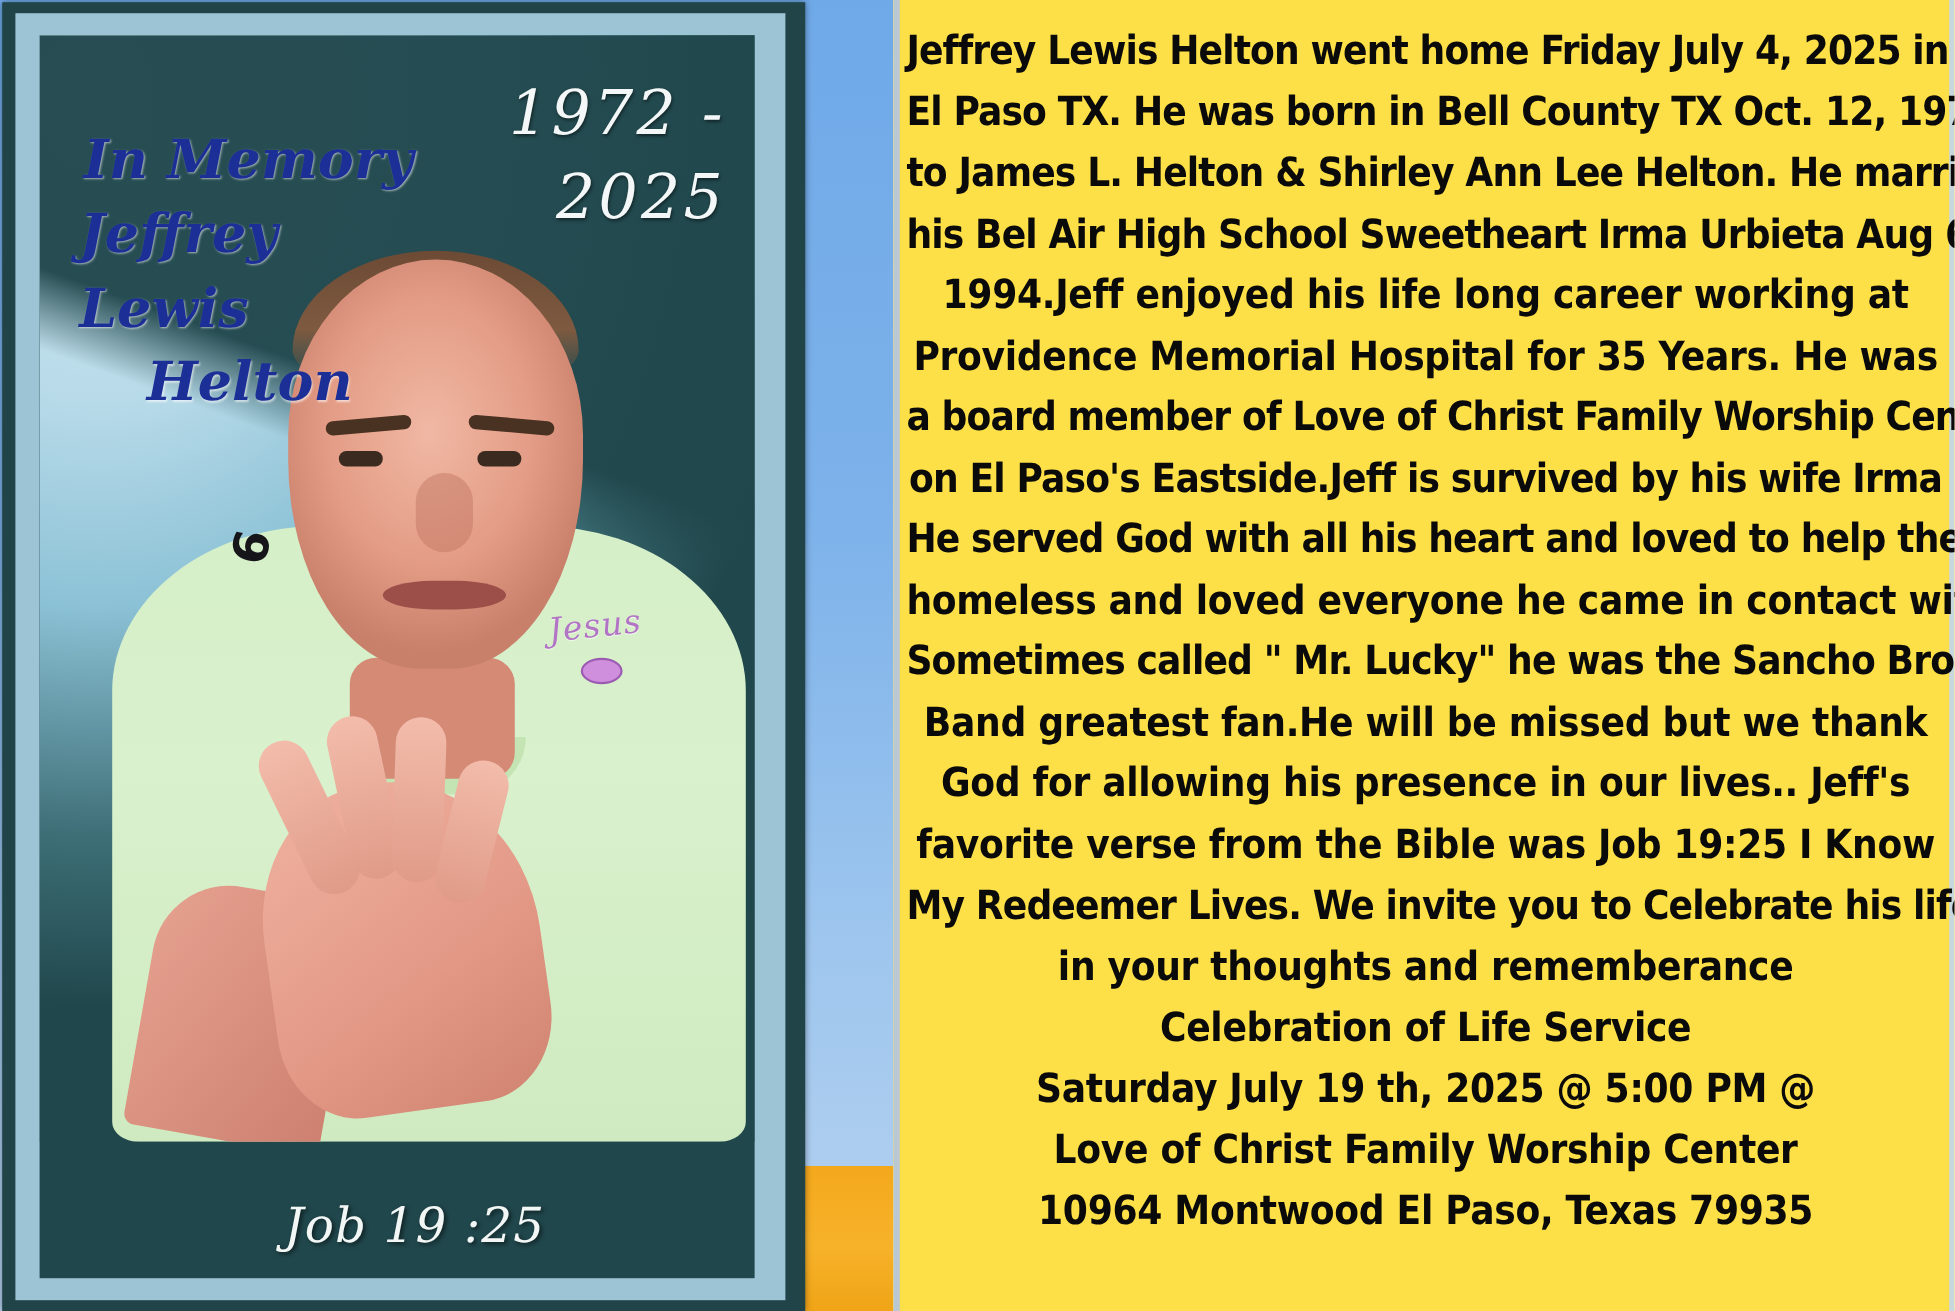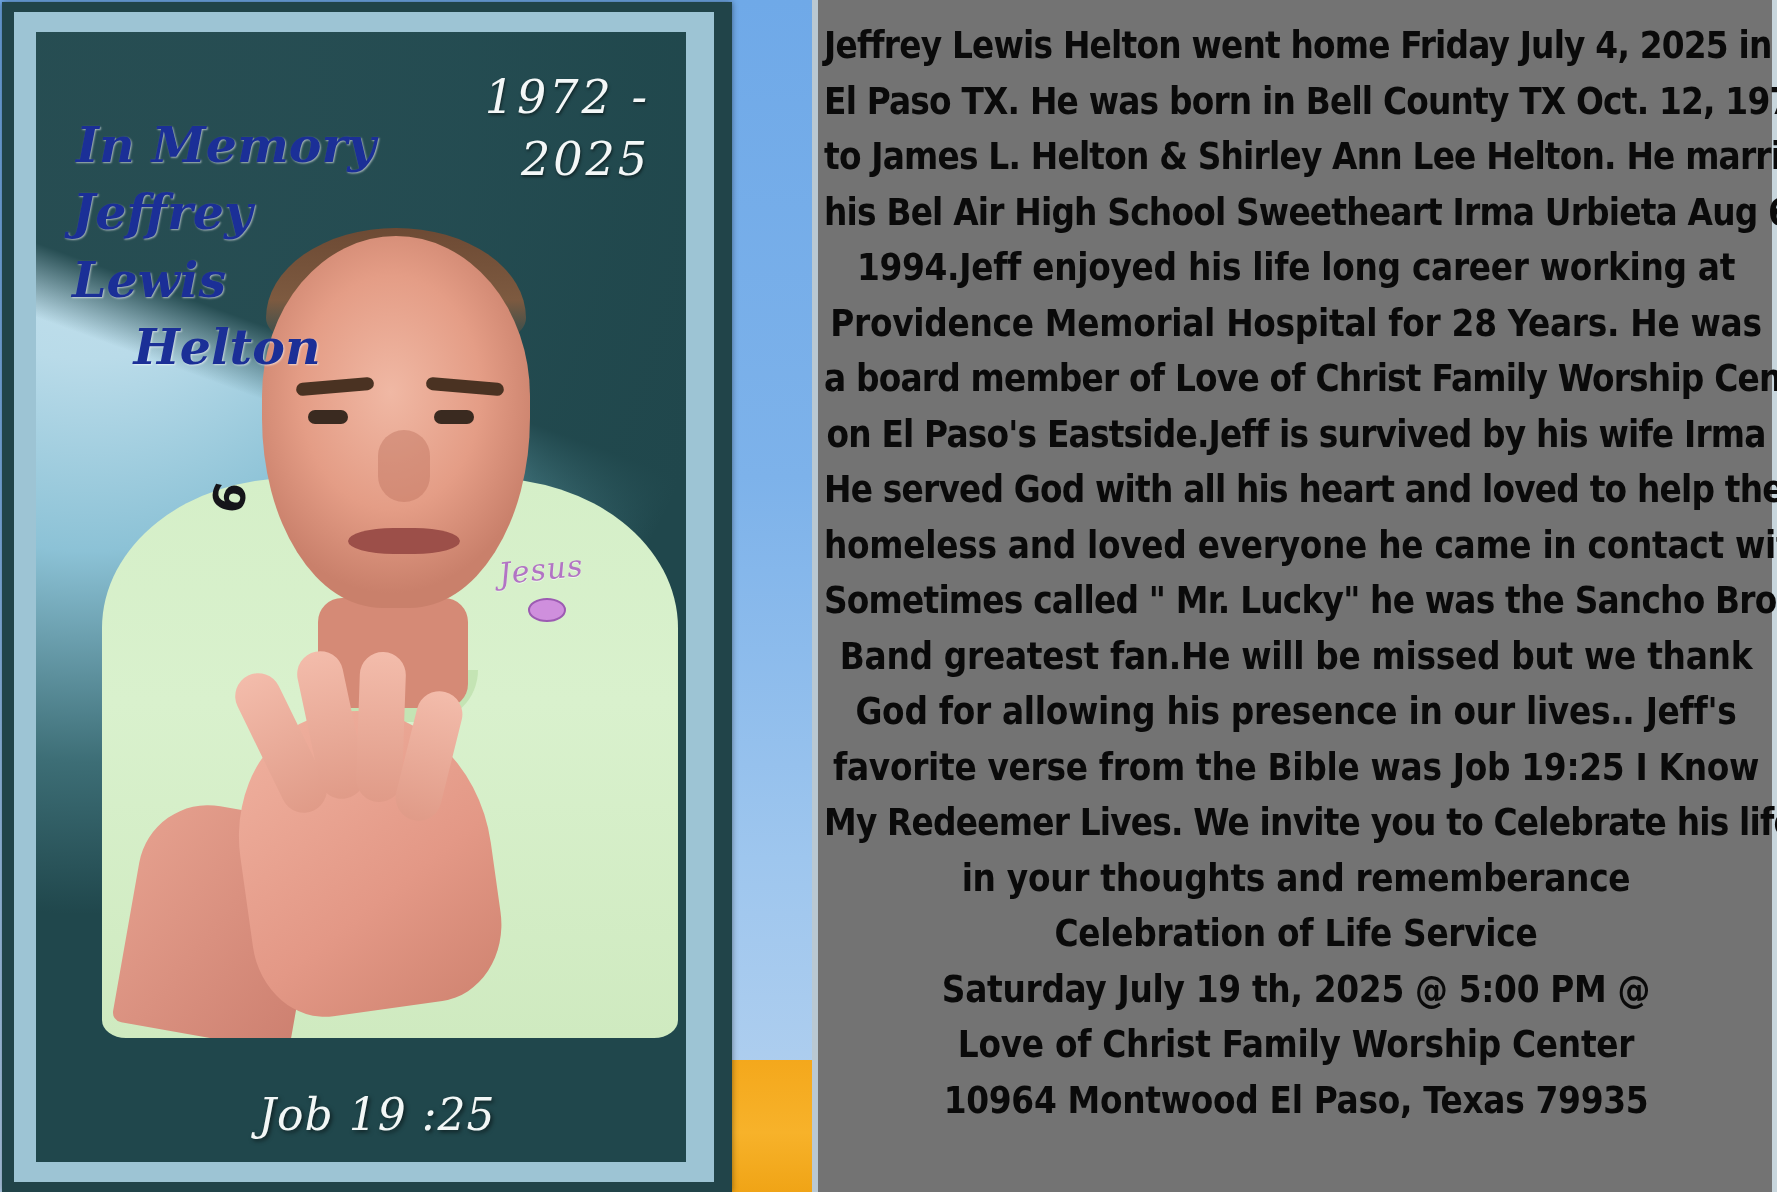--- a/index.html
+++ b/index.html
@@ -188,27 +188,27 @@
     text-shadow: 1px 1px 2px rgba(255,255,255,.6);
     pointer-events: none;
   }
   #in-memory-block .l1 { font-size: 49px; text-align: left; margin-left: 4px; }
   #in-memory-block .l2 { font-size: 49px; text-align: left; margin-top: 16px; }
   #in-memory-block .l3 { font-size: 49px; text-align: left; margin-top: 16px; }
   #in-memory-block .l4 { font-size: 49px; text-align: center; margin-top: 16px; }
 
   #years-block {
     position: absolute;
-    right: 36px; top: 34px;
+    right: 26px; top: 34px;
     width: 220px;
     text-align: right;
     font-family: "DejaVu Serif", serif;
     font-style: italic;
     color: #f3f7f7;
-    font-size: 46px;
+    font-size: 56px;
     line-height: 1.35;
     letter-spacing: 3px;
     text-shadow: 1px 2px 3px rgba(0,0,0,.5);
   }
 
   #scripture-block {
     position: absolute;
     left: 0; right: 0; bottom: 22px;
     text-align: center;
     font-family: "DejaVu Serif", serif;
@@ -228,21 +228,21 @@
     font-size: 44px;
     color: #15151a;
     transform: rotate(-78deg);
   }
 
   
   #right-pane {
     position: absolute;
     left: 812px; top: 0;
     width: 965px; height: 1192px;
-    background: #737373;
+    background: #fde047;
     overflow: hidden;
   }
   #obit-edge-left {
     position: absolute; left: 0; top: 0; width: 6px; height: 1192px;
     background: #b9c8d2;
   }
   #obit-edge-right {
     position: absolute; right: 0; top: 0; width: 5px; height: 1192px;
     background: #c8d6dd;
   }
@@ -328,21 +328,21 @@
 
   <div id="right-pane">
     <div id="obit-edge-left"></div>
     <div id="obit-edge-right"></div>
     <div id="obit-body">
         <div class="line tight">Jeffrey Lewis Helton went home Friday July 4, 2025 in</div>
         <div class="line tight">El Paso TX. He was born in Bell County TX Oct. 12, 1972</div>
         <div class="line tight">to James L. Helton &amp; Shirley Ann Lee Helton. He married</div>
         <div class="line tight">his Bel Air High School Sweetheart Irma Urbieta Aug 6,</div>
         <div class="line">1994.Jeff enjoyed his life long career working at</div>
-        <div class="line">Providence Memorial Hospital for 28 Years. He was</div>
+        <div class="line">Providence Memorial Hospital for 35 Years. He was</div>
         <div class="line tight">a board member of Love of Christ Family Worship Center</div>
         <div class="line tight">on El Paso's Eastside.Jeff is survived by his wife Irma</div>
         <div class="line tight">He served God with all his heart and loved to help the</div>
         <div class="line">homeless and loved everyone he came in contact with.</div>
         <div class="line tight">Sometimes called " Mr. Lucky" he was the Sancho Bros,</div>
         <div class="line">Band greatest fan.He will be missed but we thank</div>
         <div class="line">God for allowing his presence in our lives.. Jeff's</div>
         <div class="line">favorite verse from the Bible was Job 19:25 I Know</div>
         <div class="line tight">My Redeemer Lives. We invite you to Celebrate his life</div>
         <div class="line">in your thoughts and rememberance</div>

